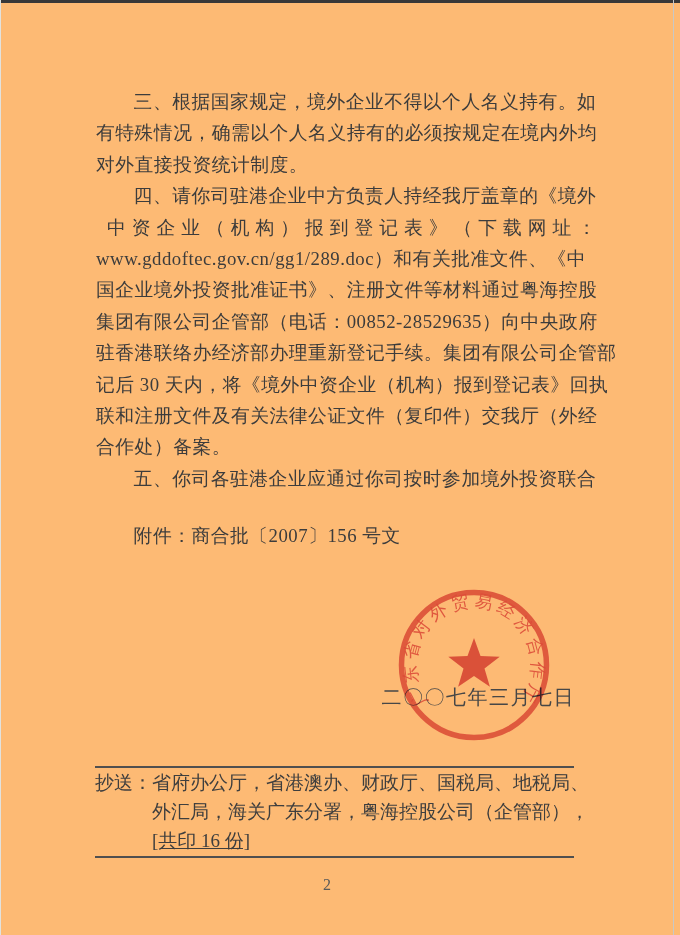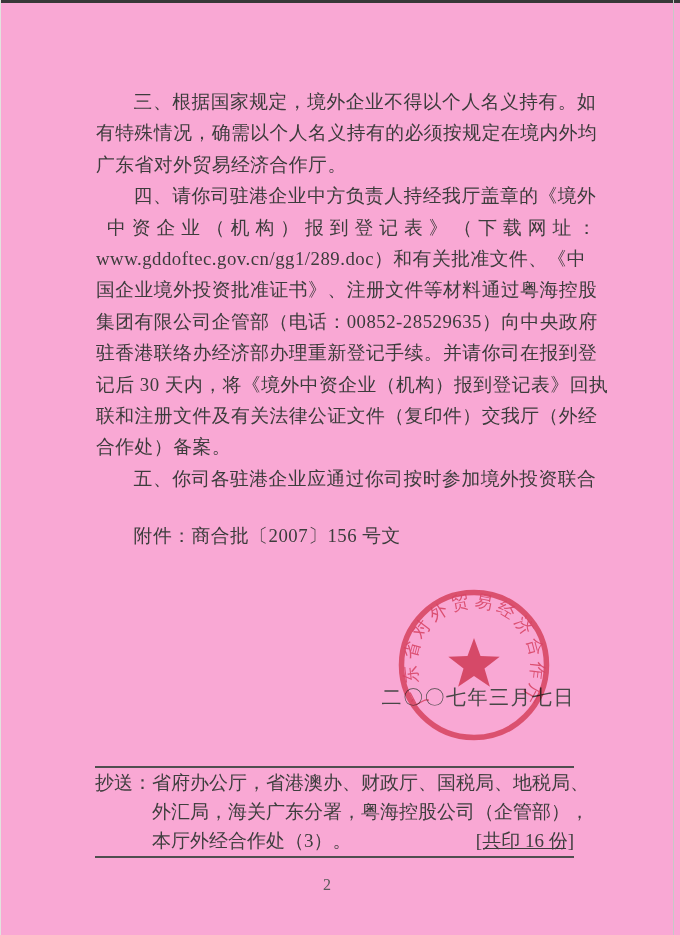--- a/index.html
+++ b/index.html
@@ -4,21 +4,21 @@
 <style>
   html,body{margin:0;padding:0;}
   body{
     background:#e8e8e6;
     font-family:"Liberation Serif","DejaVu Serif",serif;
   }
   .page{
     position:relative;
     width:680px;height:935px;
     margin:0 auto;
-    background:#f9a8d4;
+    background:#fdba74;
     overflow:hidden;
     color:#3c3c3c;
   }
   
   .scan-top{
     position:absolute;top:0;left:0;width:100%;height:3px;
     background:#383838;
   }
   .scan-right{
     position:absolute;top:0;right:6px;width:1px;height:100%;
@@ -92,27 +92,27 @@
 
 <div class="page">
 
   <div class="scan-top"></div>
   <div class="scan-left"></div>
   <div class="scan-right"></div>
 
   <div class="body-text">
     <div class="line indent">三、根据国家规定，境外企业不得以个人名义持有。如</div>
     <div class="line">有特殊情况，确需以个人名义持有的必须按规定在境内外均</div>
-    <div class="line">广东省对外贸易经济合作厅。</div>
+    <div class="line">对外直接投资统计制度。</div>
     <div class="line indent">四、请你司驻港企业中方负责人持经我厅盖章的《境外</div>
     <div class="line stretch">中资企业（机构）报到登记表》（下载网址：</div>
     <div class="line">www.gddoftec.gov.cn/gg1/289.doc）和有关批准文件、《中</div>
     <div class="line">国企业境外投资批准证书》、注册文件等材料通过粤海控股</div>
     <div class="line">集团有限公司企管部（电话：00852-28529635）向中央政府</div>
-    <div class="line">驻香港联络办经济部办理重新登记手续。并请你司在报到登</div>
+    <div class="line">驻香港联络办经济部办理重新登记手续。集团有限公司企管部</div>
     <div class="line">记后 30 天内，将《境外中资企业（机构）报到登记表》回执</div>
     <div class="line">联和注册文件及有关法律公证文件（复印件）交我厅（外经</div>
     <div class="line">合作处）备案。</div>
     <div class="line indent">五、你司各驻港企业应通过你司按时参加境外投资联合</div>
     <div class="attachment">附件：商合批〔2007〕156 号文</div>
   </div>
 
   <div class="date">二〇〇七年三月七日</div>
 
   <svg class="seal" viewBox="0 0 180 180" xmlns="http://www.w3.org/2000/svg">
@@ -123,21 +123,20 @@
     </text>
     <polygon points="90,63 96.5,81.1 115.7,81.7 100.5,93.4 105.9,111.8 90,101 74.1,111.8 79.5,93.4 64.3,81.7 83.5,81.1" fill="#d44f60" opacity="0.88"></polygon>
   </svg>
 
   <div class="footer">
     <div class="cc-wrap">
       <span class="cc-label">抄送：</span>
       <div class="cc-line">省府办公厅，省港澳办、财政厅、国税局、地税局、</div>
       <div class="cc-line">外汇局，海关广东分署，粤海控股公司（企管部），</div>
       <div class="cc-line last">
-        <span>本厅外经合作处（3）。</span>
         <span class="print-count">[共印 16 份]</span>
       </div>
     </div>
   </div>
 
   <div class="page-number">2</div>
 
 </div>
 
 </body></html>

